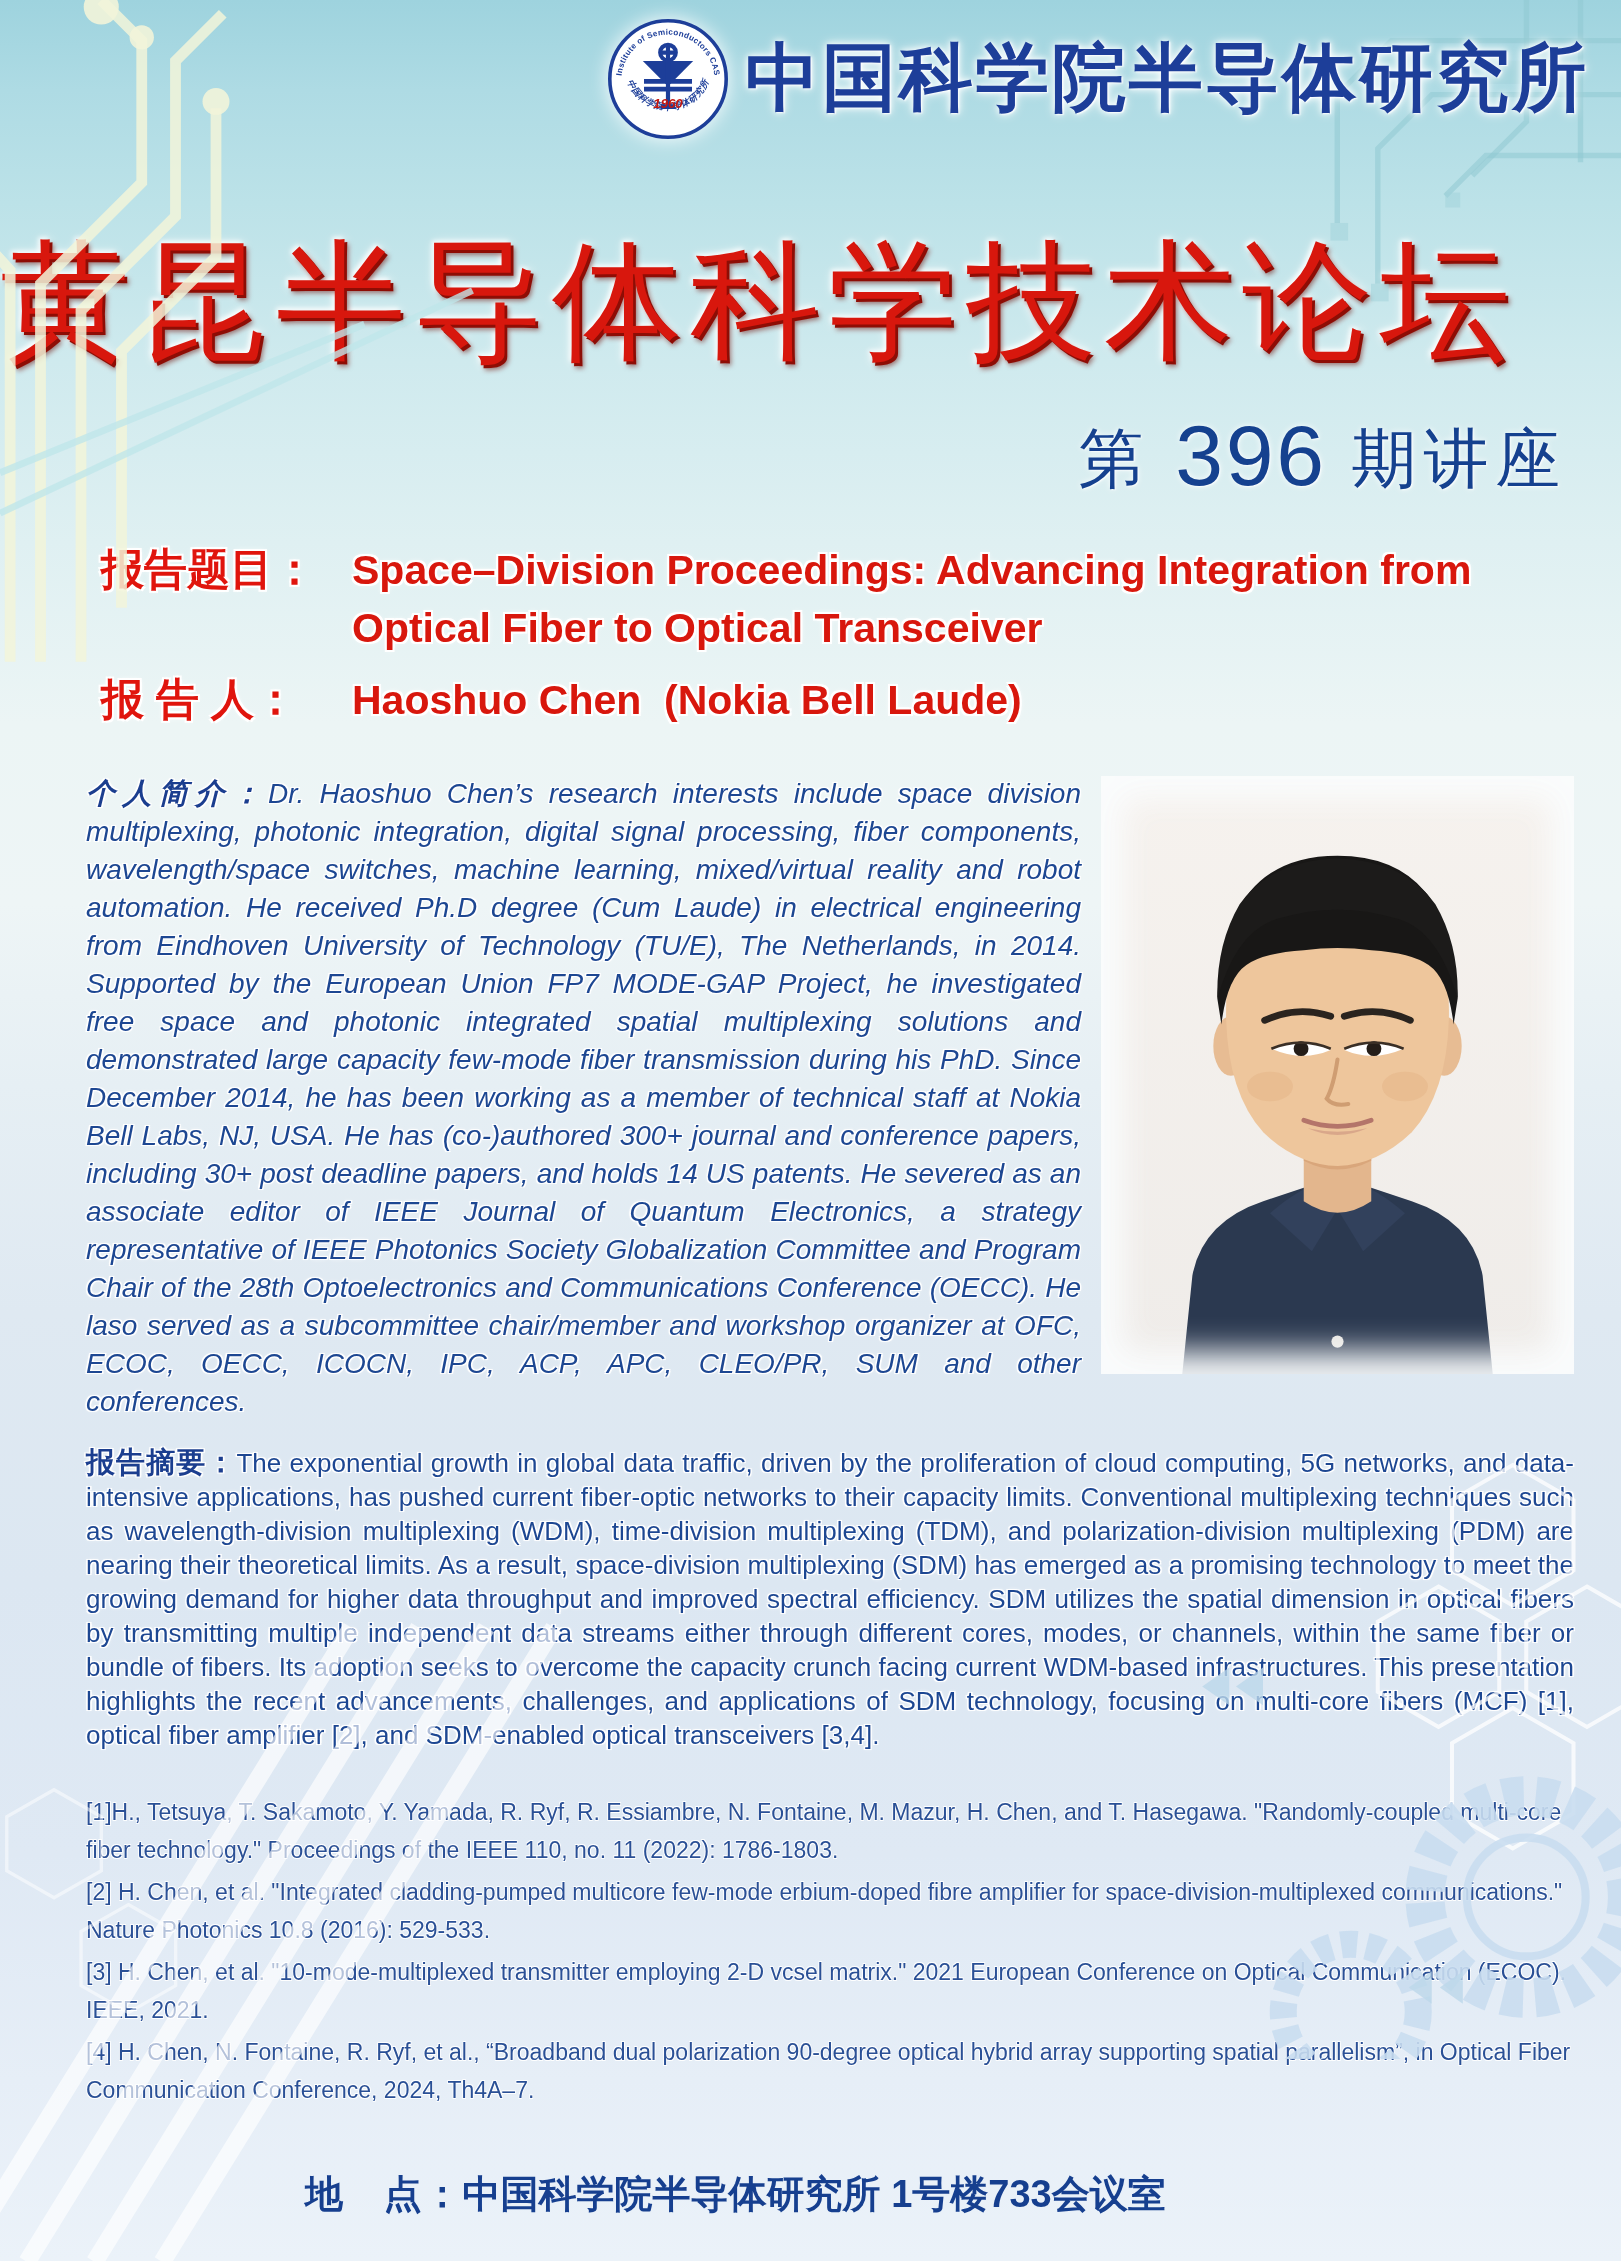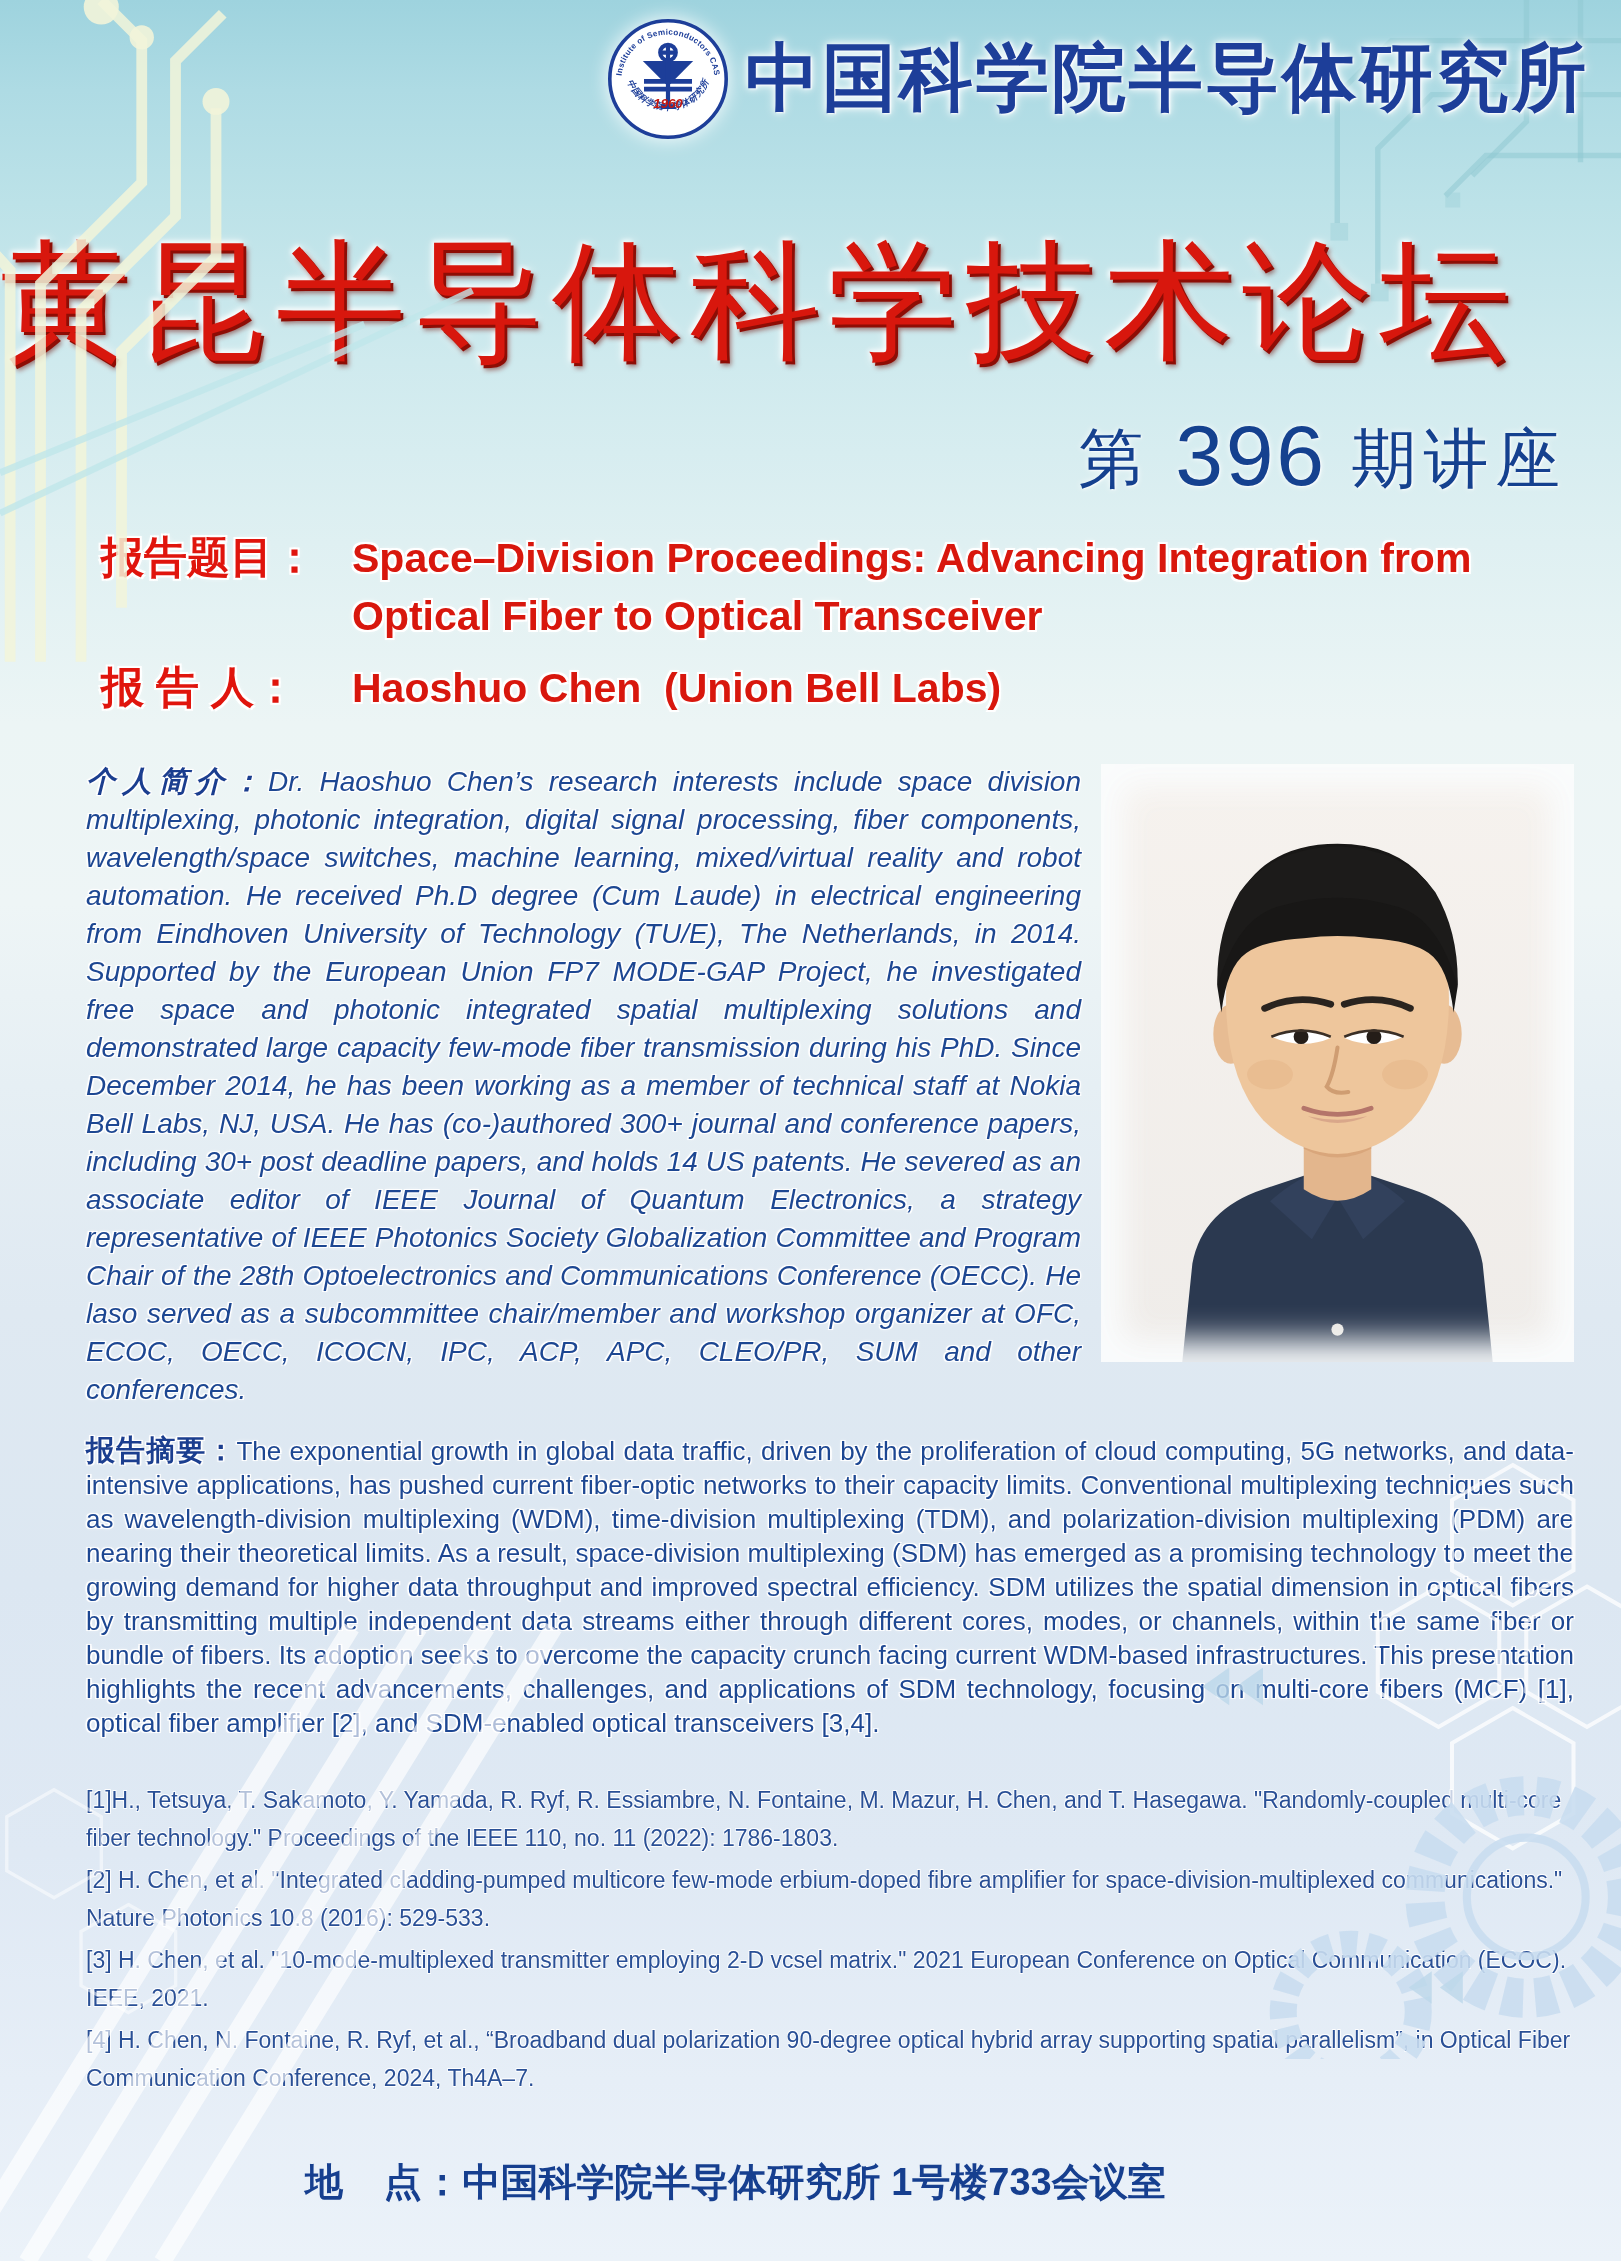--- a/index.html
+++ b/index.html
@@ -14,21 +14,21 @@
     text-shadow:0 0 6.8px #ffffff,0 0 12px rgba(255,255,255,.9),1.4px 1.4px 1.4px rgba(255,255,255,.8);}
   
   .main-title{margin-top:76px;text-align:left;font-size:130px;font-weight:normal;letter-spacing:8px;
     color:#d8170d;white-space:nowrap;
     text-shadow:2.7px 3.4px 0 #8e0d05,4px 5.4px 5.4px rgba(100,10,4,.55),0 0 10.8px rgba(255,255,255,.85),-2px -2px 4px rgba(255,255,255,.8);}
   .session{margin-top:15px;text-align:right;padding-right:54px;color:#15418f;font-weight:normal;
     text-shadow:0 0 6.8px rgba(255,255,255,.9),1.4px 1.4px 1.4px rgba(255,255,255,.7);}
   .session .zh{font-size:65px;letter-spacing:6.8px;}
   .session .num{font-size:86px;letter-spacing:2.7px;vertical-align:-4px;}
   
-  .talk{margin-top:24px;padding-left:101px;}
+  .talk{margin-top:36px;padding-left:101px;}
   .talk .row{display:flex;align-items:flex-start;}
   .talk-label{flex:0 0 251px;font-size:43px;font-weight:bold;color:#e0150d;white-space:pre-wrap;
     text-shadow:-2px -2px 0 #fff,2px -2px 0 #fff,-2px 2px 0 #fff,2px 2px 0 #fff,0 0 6.8px #fff;}
   .talk-en{font-size:41px;font-weight:bold;color:#d8170d;line-height:58px;white-space:pre-wrap;
     text-shadow:-2px -2px 0 #fff,2px -2px 0 #fff,-2px 2px 0 #fff,2px 2px 0 #fff,0 0 6.8px #fff;}
   .talk .indent{margin-left:251px;}
   .talk .speaker-row{margin-top:13.5px;}
   
   .outline-blue{color:#1d4792;
     text-shadow:-1.4px -1.4px 0 rgba(255,255,255,.95),1.4px -1.4px 0 rgba(255,255,255,.95),-1.4px 1.4px 0 rgba(255,255,255,.95),1.4px 1.4px 0 rgba(255,255,255,.95),0 0 4.7px rgba(255,255,255,.9);}
@@ -155,21 +155,21 @@
   <div class="talk">
     <div class="row">
       <div class="talk-label">报告题目：</div>
       <div class="talk-en">Space–Division Proceedings: Advancing Integration from</div>
     </div>
     <div class="row">
       <div class="talk-en indent">Optical Fiber to Optical Transceiver</div>
     </div>
     <div class="row speaker-row">
       <div class="talk-label">报 告 人：</div>
-      <div class="talk-en">Haoshuo Chen  (Union Bell Labs)</div>
+      <div class="talk-en">Haoshuo Chen  (Nokia Bell Laude)</div>
     </div>
   </div>
 
   <div class="bio outline-blue">
     <div class="photo-float">
       <svg viewBox="0 0 700 886">
         <defs>
           <linearGradient id="bgph" x1="0" y1="0" x2="0" y2="1">
             <stop offset="0" stop-color="#f6f2ee"></stop>
               <stop offset="1" stop-color="#efece9"></stop>

